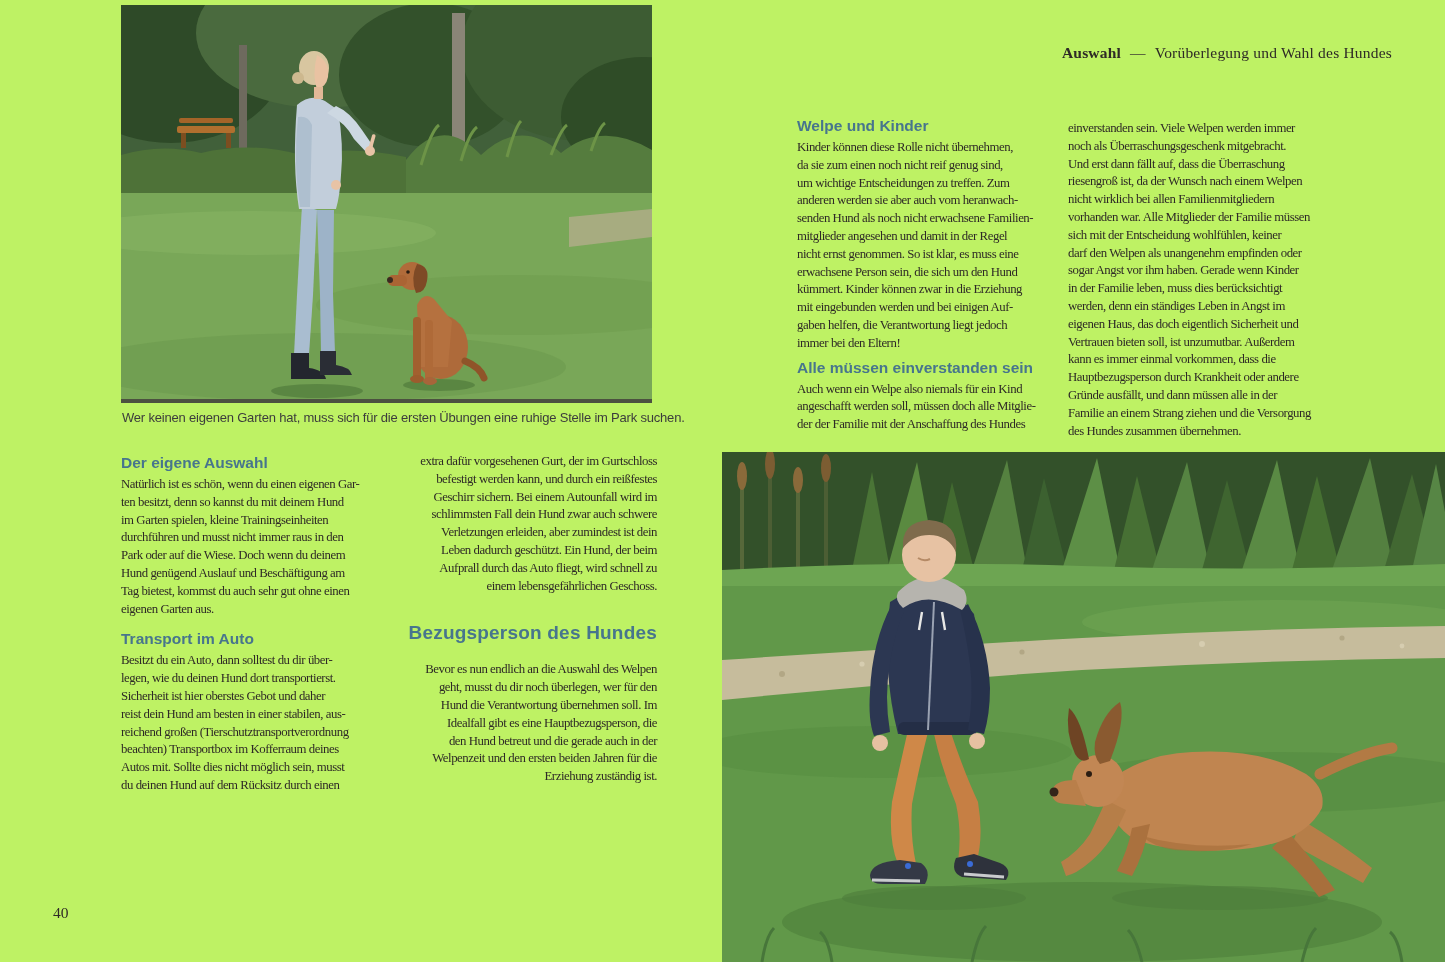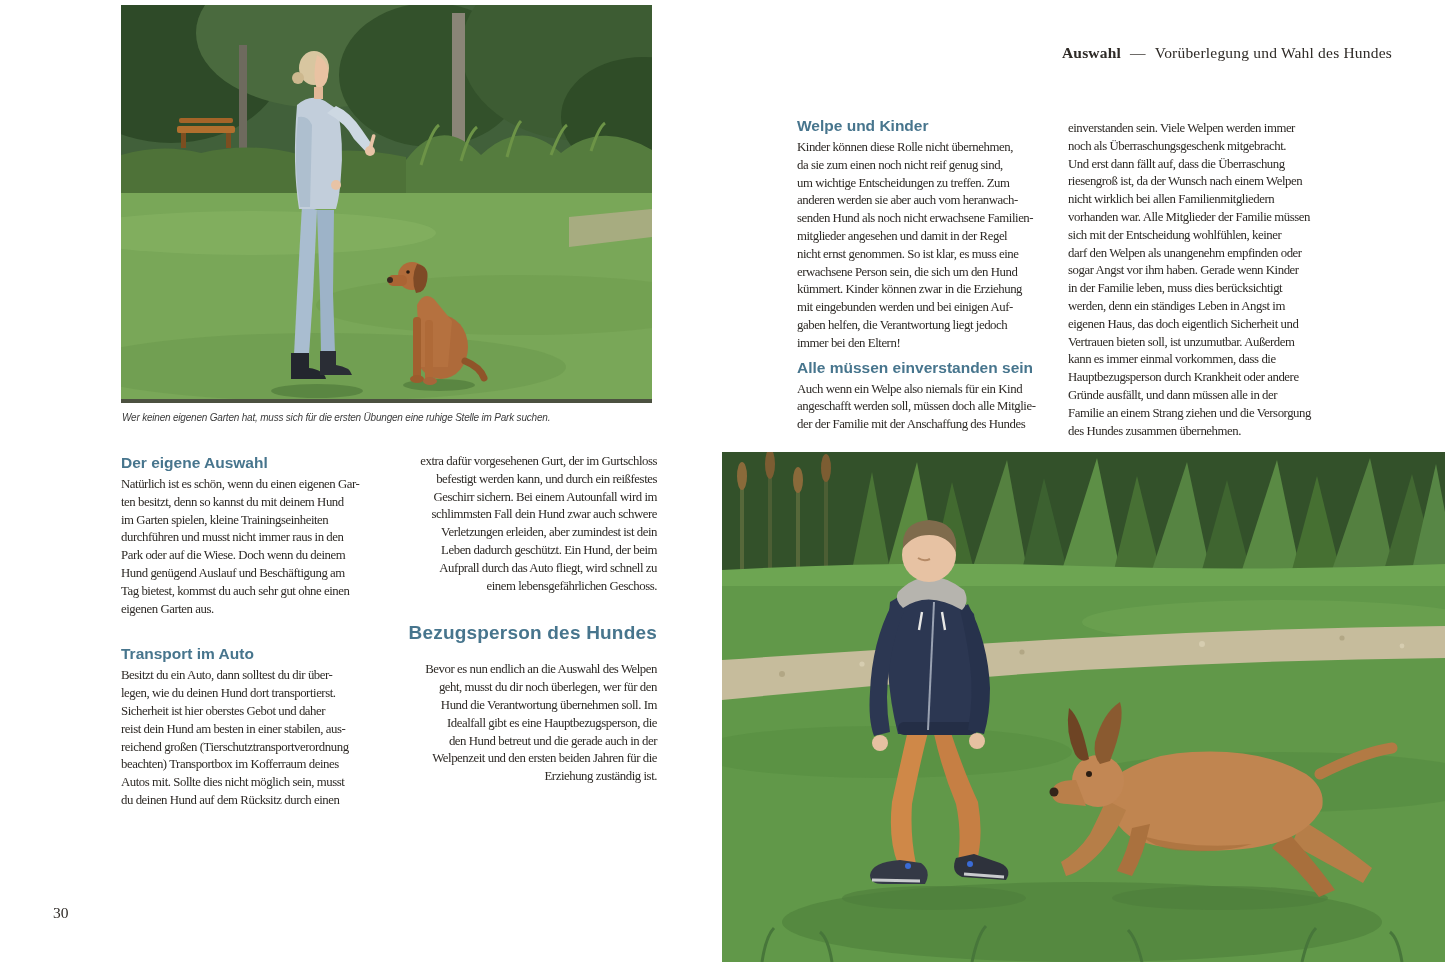--- a/index.html
+++ b/index.html
@@ -1,53 +1,53 @@
 <!DOCTYPE html>
 <html><head>
 <meta charset="utf-8">
 <style>
   html,body{margin:0;padding:0;background:#e8e8e6;}
   .spread{
     position:relative;width:1445px;height:962px;margin:0 auto;
-    background:#ffffff;overflow:hidden;
+    background:#bef264;overflow:hidden;
     font-family:"Liberation Serif",serif;color:#2e2a26;
   }
   
   .runhead{position:absolute;top:26px;right:53px;font-size:15.5px;letter-spacing:.2px;white-space:pre;}
   .rh-section{font-weight:bold;margin-right:9px;}
   .rh-dash{margin-right:9px;color:#3a3632;}
   
   .photo{position:absolute;margin:0;padding:0;}
   .photo svg{display:block;width:100%;height:100%;}
   .photo-left{left:121px;top:5px;width:531px;height:398px;}
   .photo-right{left:722px;top:452px;width:723px;height:510px;}
   
   .caption{
-    font-family:"Liberation Sans",sans-serif;font-size:10px;line-height:16.5px;
-    color:#3c3c3c;letter-spacing:-0.2px;white-space:pre;font-style:italic;
+    font-family:"Liberation Sans",sans-serif;font-size:13px;line-height:16.5px;
+    color:#3c3c3c;letter-spacing:-0.2px;white-space:pre;
   }
   .cap-left{position:absolute;left:122px;top:410px;width:560px;}
   .cap-inline{margin-top:48px;}
   
   .col{position:absolute;}
   .col p{
     margin:0;white-space:pre;font-size:12.8px;line-height:17.8px;
     letter-spacing:-0.45px;color:#2e2a26;
   }
   .col h3{
     margin:0 0 3px 0;font-family:"Liberation Sans",sans-serif;
     font-size:15.5px;line-height:20px;font-weight:700;color:#47758d;
     letter-spacing:0;white-space:pre;
   }
   .col h2{
     margin:24px 0 14px 4px;font-family:"Liberation Sans",sans-serif;
     font-size:19px;line-height:28px;font-weight:700;color:#47758d;
     letter-spacing:.2px;white-space:pre;
   }
-  h3.mt{margin-top:26px;}
+  h3.mt{margin-top:11px;}
   h3.mt-sm{margin-top:5px;}
   .col-l1{left:121px;top:453px;width:258px;}
   .col-l2{left:391px;top:453px;width:266px;text-align:right;}
   .col-r1{left:797px;top:116px;width:256px;}
   .col-r2{left:1068px;top:120px;width:270px;}
   .pagenum{position:absolute;left:53px;top:904px;font-size:15.5px;color:#2e2a26;}
 </style>
 </head>
 <body>
 
@@ -158,21 +158,21 @@
     <h2>Bezugsperson des Hundes</h2>
     <p>Bevor es nun endlich an die Auswahl des Welpen
 geht, musst du dir noch überlegen, wer für den
 Hund die Verantwortung übernehmen soll. Im
 Idealfall gibt es eine Hauptbezugsperson, die
 den Hund betreut und die gerade auch in der
 Welpenzeit und den ersten beiden Jahren für die
 Erziehung zuständig ist.</p>
   </section>
 
-  <div class="pagenum">30</div>
+  <div class="pagenum">40</div>
 
   <section class="col col-r2">
     <p>einverstanden sein. Viele Welpen werden immer
 noch als Überraschungsgeschenk mitgebracht.
 Und erst dann fällt auf, dass die Überraschung
 riesengroß ist, da der Wunsch nach einem Welpen
 nicht wirklich bei allen Familienmitgliedern
 vorhanden war. Alle Mitglieder der Familie müssen
 sich mit der Entscheidung wohlfühlen, keiner
 darf den Welpen als unangenehm empfinden oder

